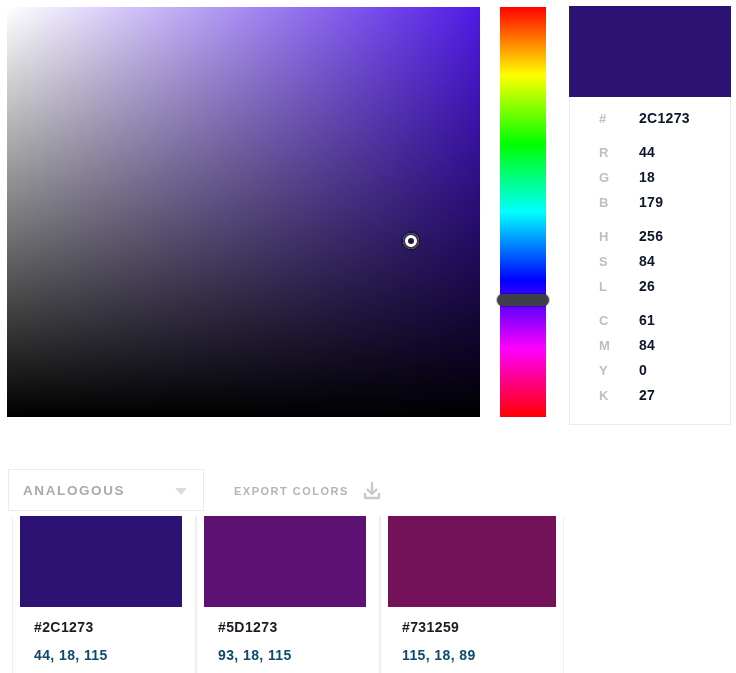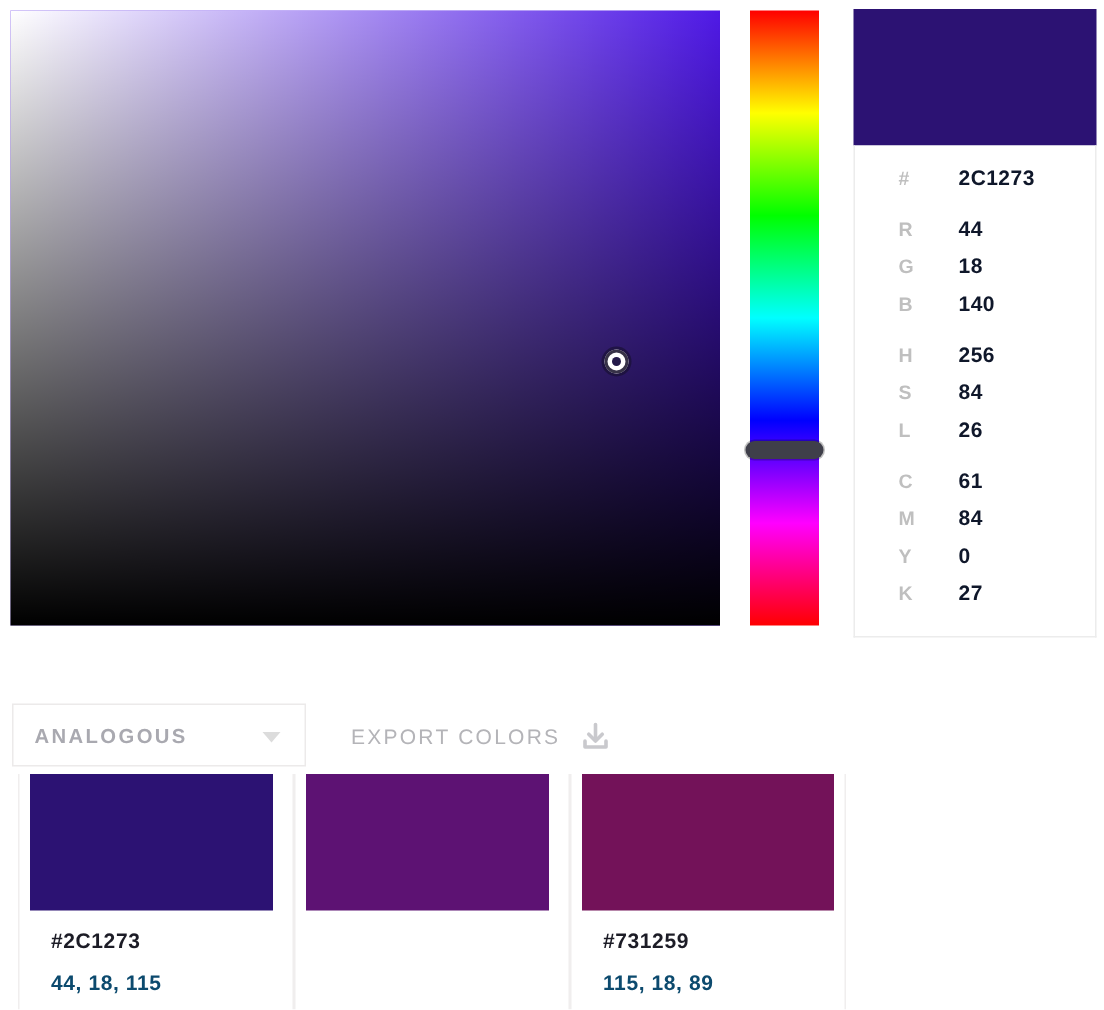--- a/index.html
+++ b/index.html
@@ -152,22 +152,22 @@
   }
   #export-colors {
     position: absolute;
     left: 234px; top: 20px;
     display: flex;
     align-items: center;
     cursor: pointer;
   }
   #export-colors .export-label {
     color: #b4b4b8;
-    font-size: 14px;
-    font-weight: normal;
+    font-size: 11px;
+    font-weight: bold;
     letter-spacing: 1.5px;
   }
   #download-icon {
     margin-left: 12px;
     display: block;
   }
 
   
   #swatch-row {
     position: absolute;
@@ -236,21 +236,21 @@
         <div class="val-row">
           <span class="vlabel">R</span>
           <span class="vval">44</span>
         </div>
         <div class="val-row">
           <span class="vlabel">G</span>
           <span class="vval">18</span>
         </div>
         <div class="val-row">
           <span class="vlabel">B</span>
-          <span class="vval">140</span>
+          <span class="vval">179</span>
         </div>
         <div class="val-group-gap"></div>
         <div class="val-row">
           <span class="vlabel">H</span>
           <span class="vval">256</span>
         </div>
         <div class="val-row">
           <span class="vlabel">S</span>
           <span class="vval">84</span>
         </div>
@@ -299,20 +299,24 @@
 <div id="swatch-row">
     <div class="swatch-card">
       <div class="swatch-color" style="background: rgb(44, 18, 115);"></div>
       <div class="swatch-text">
         <div class="swatch-hex">#2C1273</div>
         <div class="swatch-rgb">44, 18, 115</div>
       </div>
     </div>
     <div class="swatch-card">
       <div class="swatch-color" style="background: rgb(93, 18, 115);"></div>
+      <div class="swatch-text">
+        <div class="swatch-hex">#5D1273</div>
+        <div class="swatch-rgb">93, 18, 115</div>
+      </div>
     </div>
     <div class="swatch-card">
       <div class="swatch-color" style="background: rgb(115, 18, 89);"></div>
       <div class="swatch-text">
         <div class="swatch-hex">#731259</div>
         <div class="swatch-rgb">115, 18, 89</div>
       </div>
     </div>
   </div>
 

